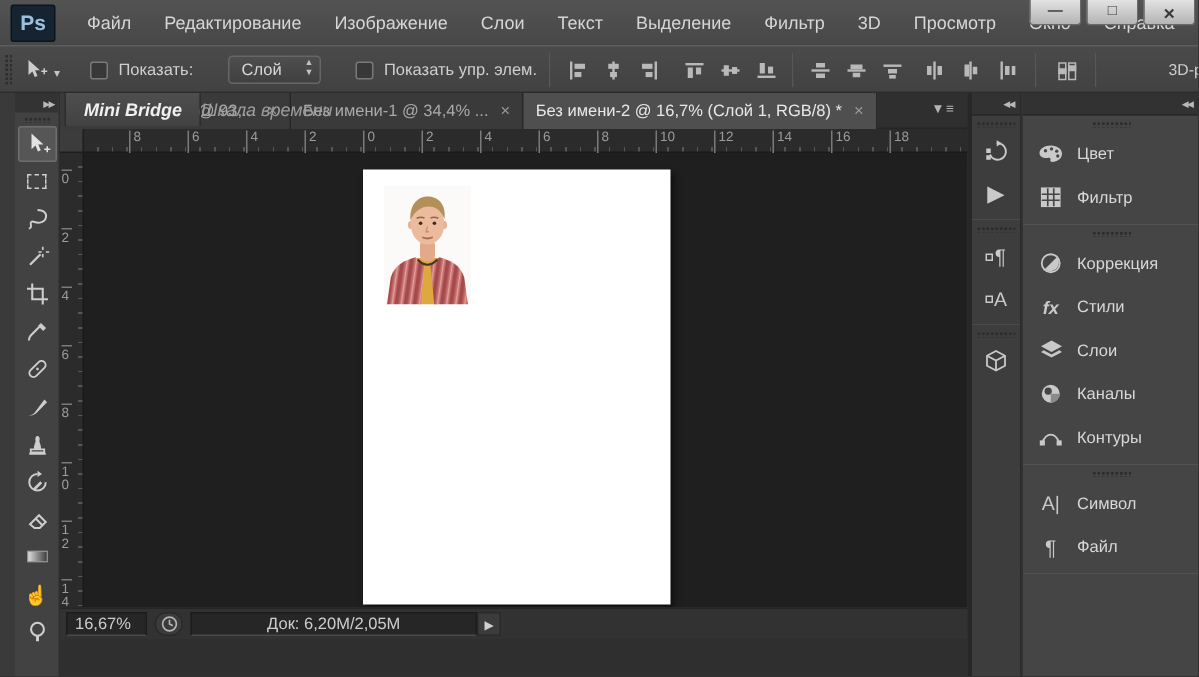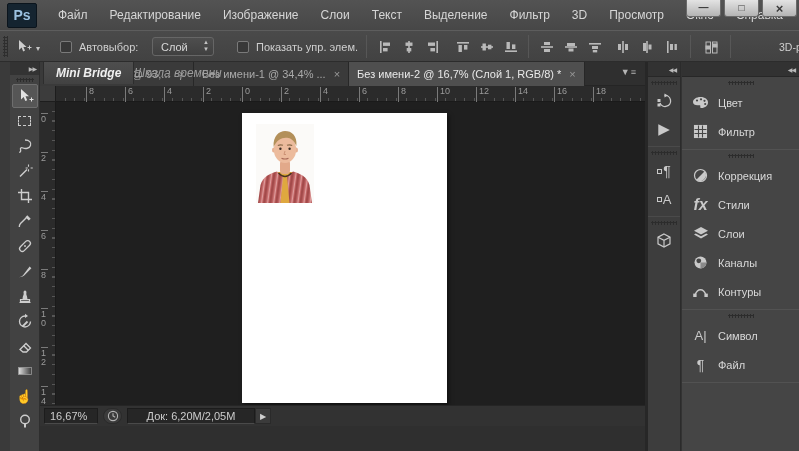--- a/index.html
+++ b/index.html
@@ -53,21 +53,21 @@
   .vruler .rlabel{left:1px;width:7px;word-break:break-all;padding-top:1px;border-top:1px solid #7a7a7a;}
   .pasteboard{left:16px;top:40px;width:589px;height:303px;background:#1f1f1f;overflow:hidden;}
   .canvas{left:186px;top:11px;width:205px;height:290px;background:#fff;box-shadow:2px 2px 4px rgba(0,0,0,.5);}
   .photo{left:14px;top:11px;width:58px;height:79px;}
 
   
   .statusbar{left:0;top:343px;width:605px;height:21px;background:#323232;border-top:1px solid #252525;display:flex;align-items:center;}
   .sunken{background:#262626;border:1px solid #1c1c1c;border-bottom-color:#4a4a4a;color:#cdcdcd;font-size:11px;height:16px;display:flex;align-items:center;}
   .zoomfield{margin-left:4px;width:54px;padding-left:5px;}
   .clockbtn{margin-left:5px;width:19px;height:16px;display:flex;align-items:center;justify-content:center;background:#3b3b3b;border:1px solid #2a2a2a;border-radius:8px;}
-  .docfield{margin-left:5px;width:128px;justify-content:center;}
+  .docfield{margin-left:5px;width:191px;justify-content:center;}
   .status-arrow{margin-left:0;width:16px;height:16px;background:#3b3b3b;border:1px solid #2a2a2a;color:#d0d0d0;font-size:8px;display:flex;align-items:center;justify-content:center;}
 
   
   .bottombar{left:0;top:364px;width:605px;height:22px;background:#3c3c3c;border-top:1px solid #4c4c4c;}
   .bstrip{left:0;top:386px;width:605px;height:3px;background:#282828;}
   .btab{position:absolute;top:0;height:22px;display:flex;align-items:center;padding:0 12px;font-size:12px;color:#9d9d9d;font-style:italic;}
   .btab.active{background:linear-gradient(#4e4e4e,#424242);color:#f0f0f0;font-weight:bold;border-right:1px solid #2d2d2d;border-left:1px solid #2d2d2d;}
   .panelmenu{position:absolute;right:8px;top:5px;color:#b5b5b5;font-size:9px;letter-spacing:1px;}
 
   
@@ -76,21 +76,21 @@
   .ncol{left:3px;top:0;width:33px;height:389px;background:#3d3d3d;border-right:1px solid #2b2b2b;}
   .wcol{left:37px;top:0;width:117px;height:389px;background:#454545;}
   .dock-head{height:15px;background:#323232;border-bottom:1px solid #272727;display:flex;justify-content:flex-end;align-items:center;padding-right:4px;color:#b9b9b9;font-size:6px;letter-spacing:-1px;}
   .pgrip{margin:4px auto 3px;width:26px;height:4px;background-image:radial-gradient(#2c2c2c 1px,transparent 1.1px);background-size:3px 3px;}
   .nbtn{width:26px;height:26px;margin:2px auto 0;display:flex;align-items:center;justify-content:center;color:#c9c9c9;border-radius:2px;}
   .ndiv{height:1px;background:#2b2b2b;margin-top:4px;border-bottom:1px solid #4a4a4a;}
   .prow{height:29px;display:flex;align-items:center;padding-left:10px;color:#d8d8d8;font-size:11px;gap:9px;}
   .prow .picon{width:17px;display:flex;justify-content:center;color:#c9c9c9;font-size:13px;}
   .wdiv{height:1px;background:#2f2f2f;border-bottom:1px solid #525252;margin:3px 0;}
   .mini-sq{display:inline-block;width:5px;height:5px;border:1px solid #c9c9c9;margin-right:1px;vertical-align:baseline;}
-  .fx{font-style:italic;font-size:16px;font-weight:bold;color:#c9c9c9;}
+  .fx{font-style:italic;font-size:12px;font-weight:bold;color:#c9c9c9;}
 </style>
 </head>
 <body>
 
 <div class="app">
 
   <header class="menubar abs">
     <div class="pslogo">
         <span>Ps</span>
       </div>
@@ -117,21 +117,21 @@
   <div class="optionsbar abs">
     <div class="vgrip abs"></div>
     <div class="ab-icon abs" style="left:12px;">
       <svg width="18" height="18" viewBox="0 0 18 18">
           <path d="M5 2 L5 12 L7.6 9.6 L9.2 13.4 L11 12.6 L9.4 8.9 L12.6 8.9 Z" fill="#cdcdcd"></path>
           <path d="M13.5 9.5h4M15.5 7.5v4" stroke="#cdcdcd" stroke-width="1"></path>
         </svg>
     </div>
     <span class="opt-caret abs" style="left:36px;">▾</span>
     <div class="checkbox abs" style="left:60px;"></div>
-    <span class="opt-label abs" style="left:79px;">Автовыбор:</span>
+    <span class="opt-label abs" style="left:79px;">Показать:</span>
     <div class="dd abs" style="left:152px;">
       <span>Слой</span>
       <span class="spin">
           <span>▲</span>
           <span>▼</span>
         </span>
     </div>
     <div class="checkbox abs" style="left:237px;"></div>
     <span class="opt-label abs" style="left:256px;">Показать упр. элем.</span>
 

